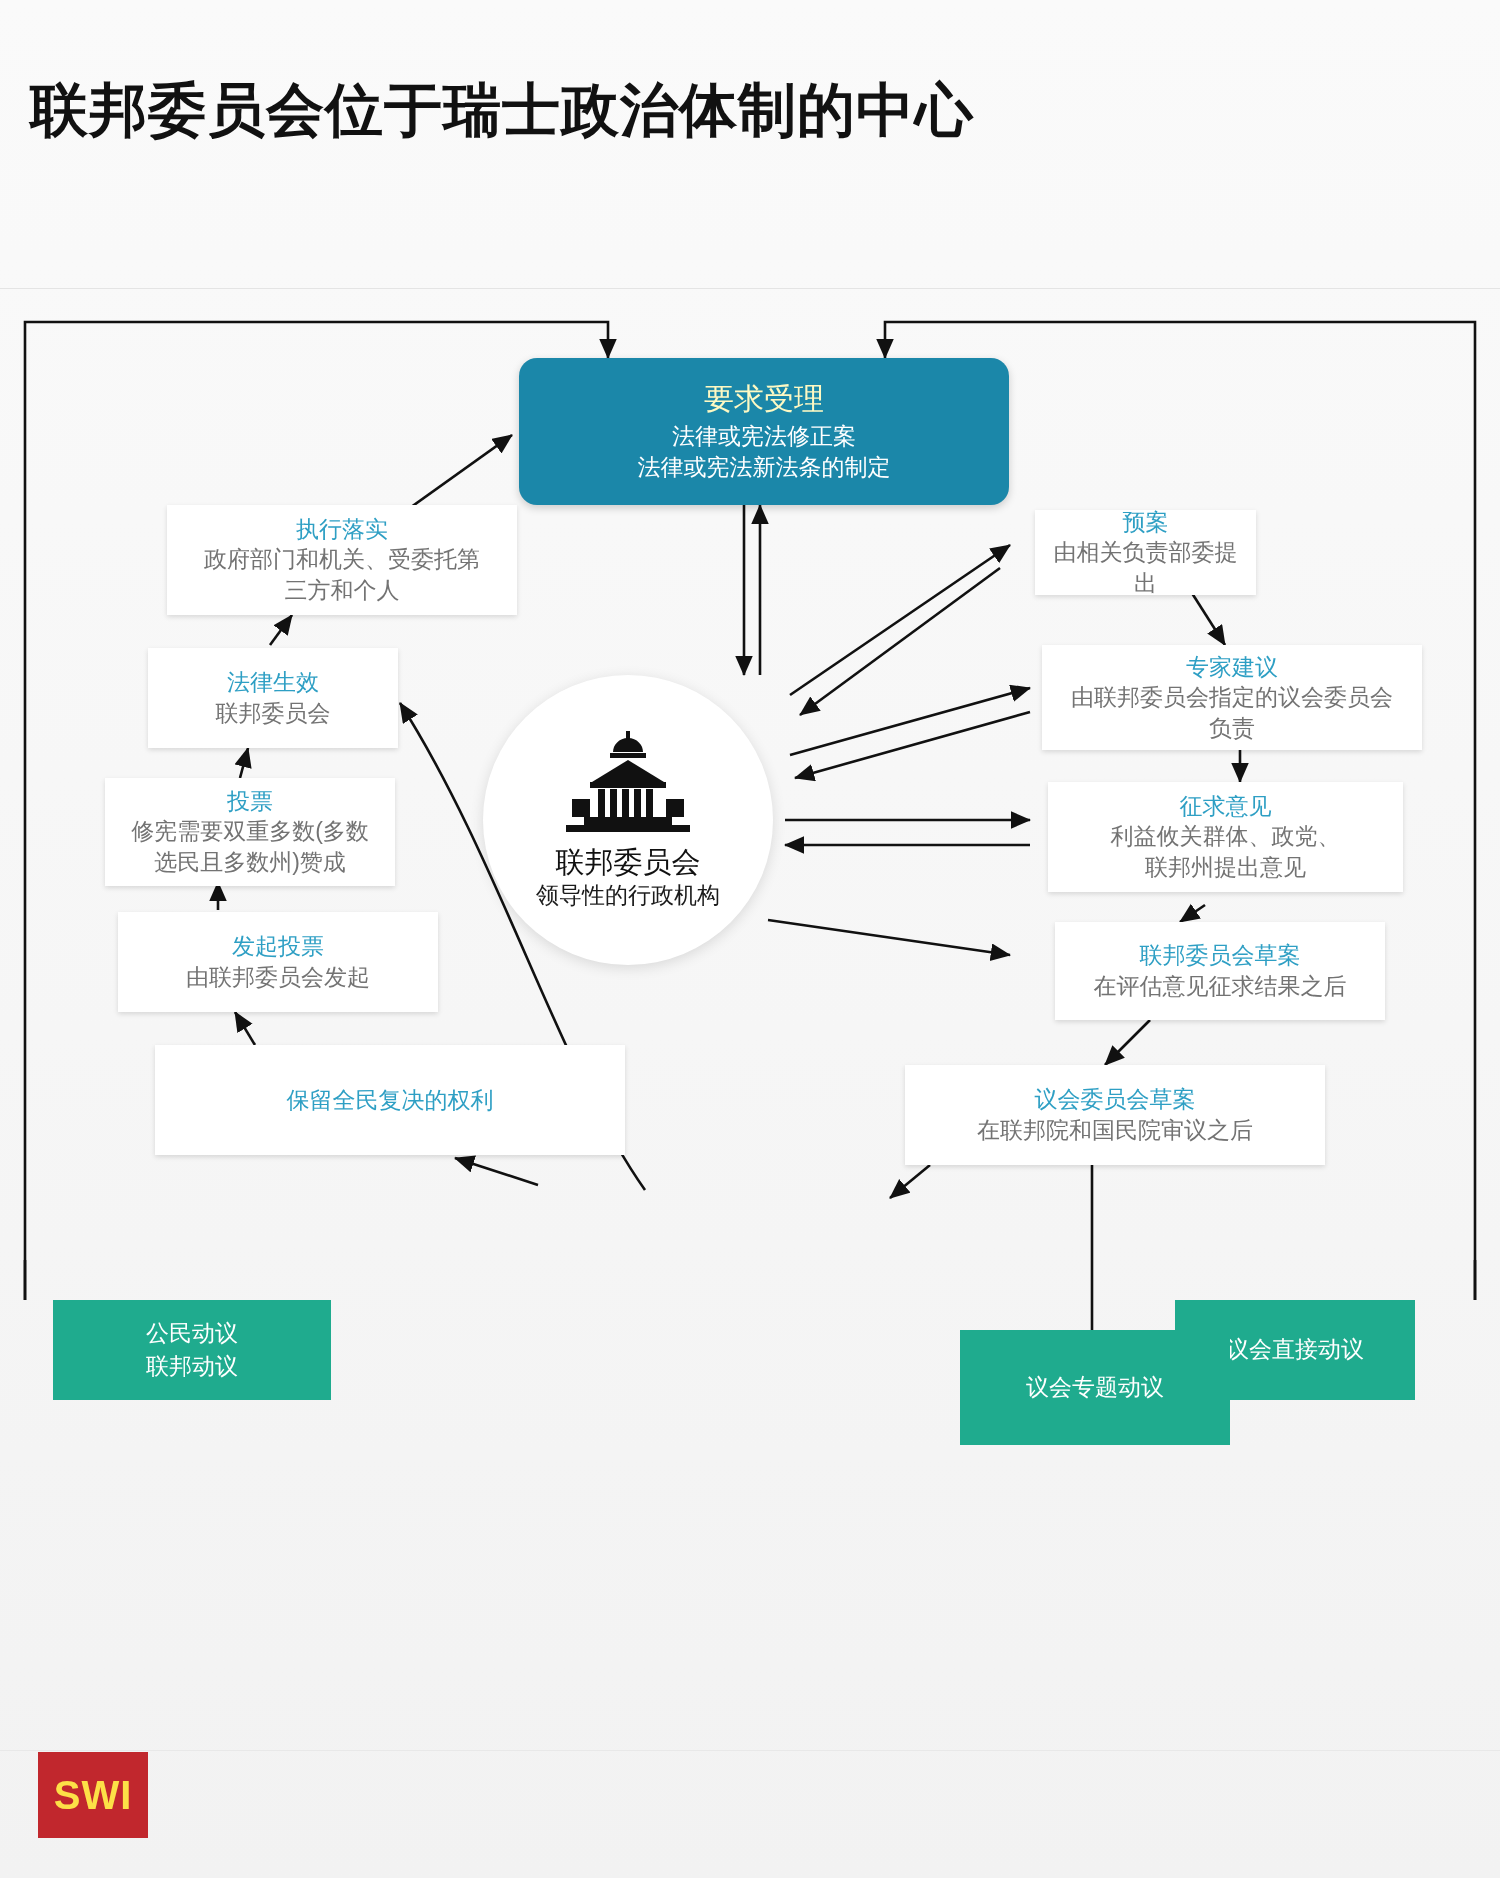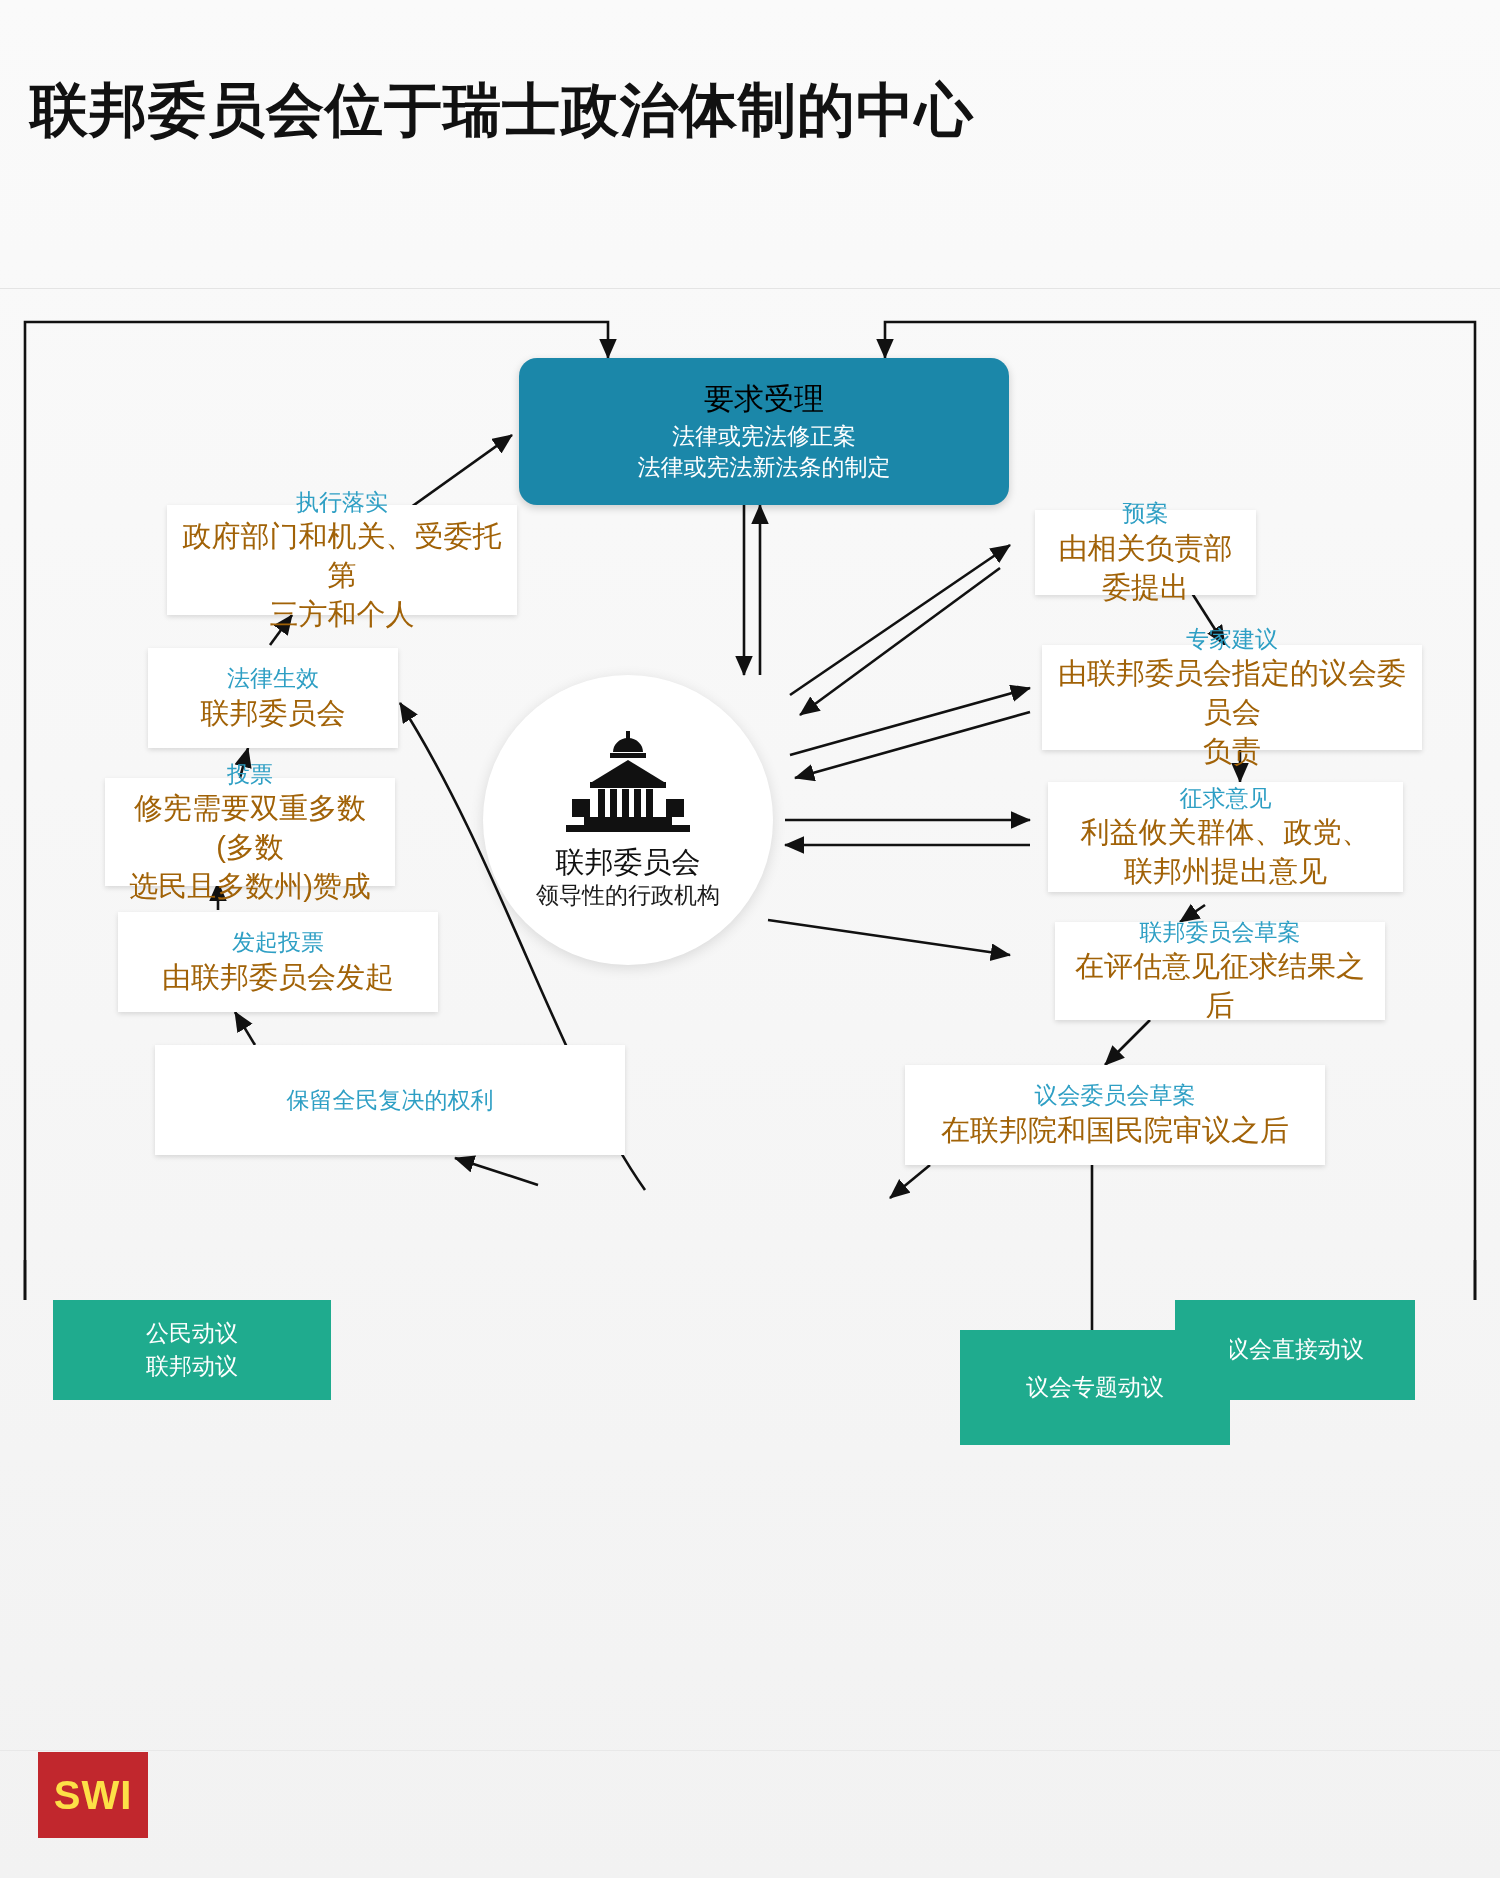--- a/index.html
+++ b/index.html
@@ -66,41 +66,41 @@
     padding: 10px 12px;
     z-index: 5;
   }
   .node .h {
     color: #2e9fc4;
     font-size: 23px;
     line-height: 1.32;
     white-space: pre-line;
   }
   .node .b {
-    color: #a16207;
-    font-size: 29px;
+    color: #737373;
+    font-size: 23px;
     line-height: 1.34;
     white-space: pre-line;
   }
 
   
   #node-request {
     position: absolute;
     background: #1b87a9;
     border-radius: 18px;
     box-shadow: 0 3px 8px rgba(0,0,0,0.18);
     display: flex;
     flex-direction: column;
     align-items: center;
     justify-content: center;
     text-align: center;
     z-index: 6;
   }
   #node-request .h {
-    color: #000000;
+    color: #fef9c3;
     font-size: 30px;
     line-height: 1.25;
     margin-bottom: 4px;
   }
   #node-request .b {
     color: #ffffff;
     font-size: 23px;
     line-height: 1.35;
     white-space: pre-line;
   }

